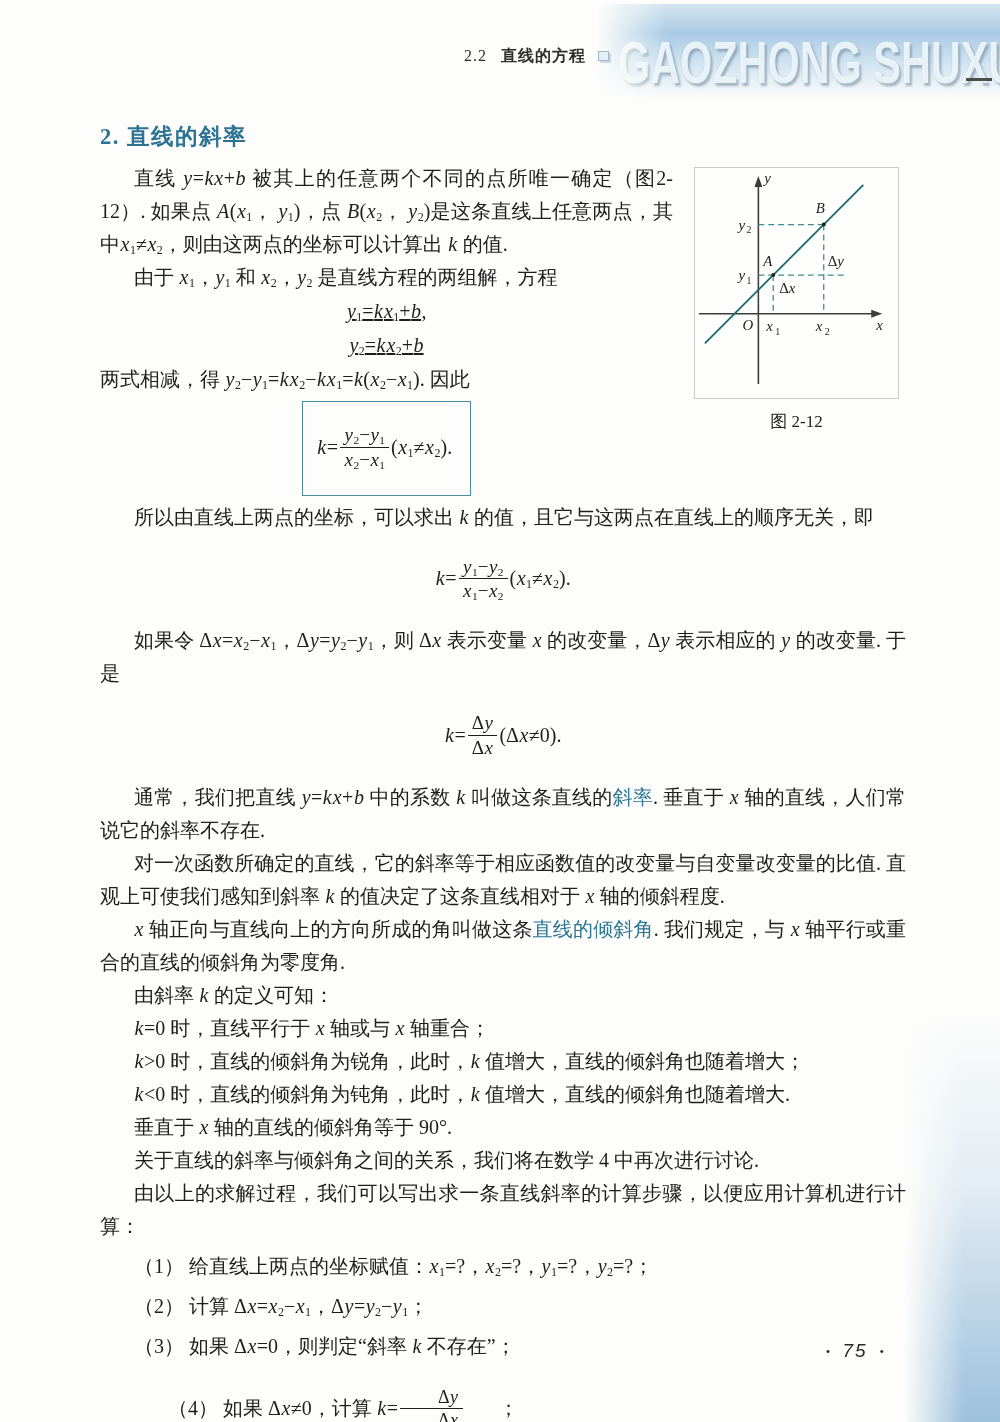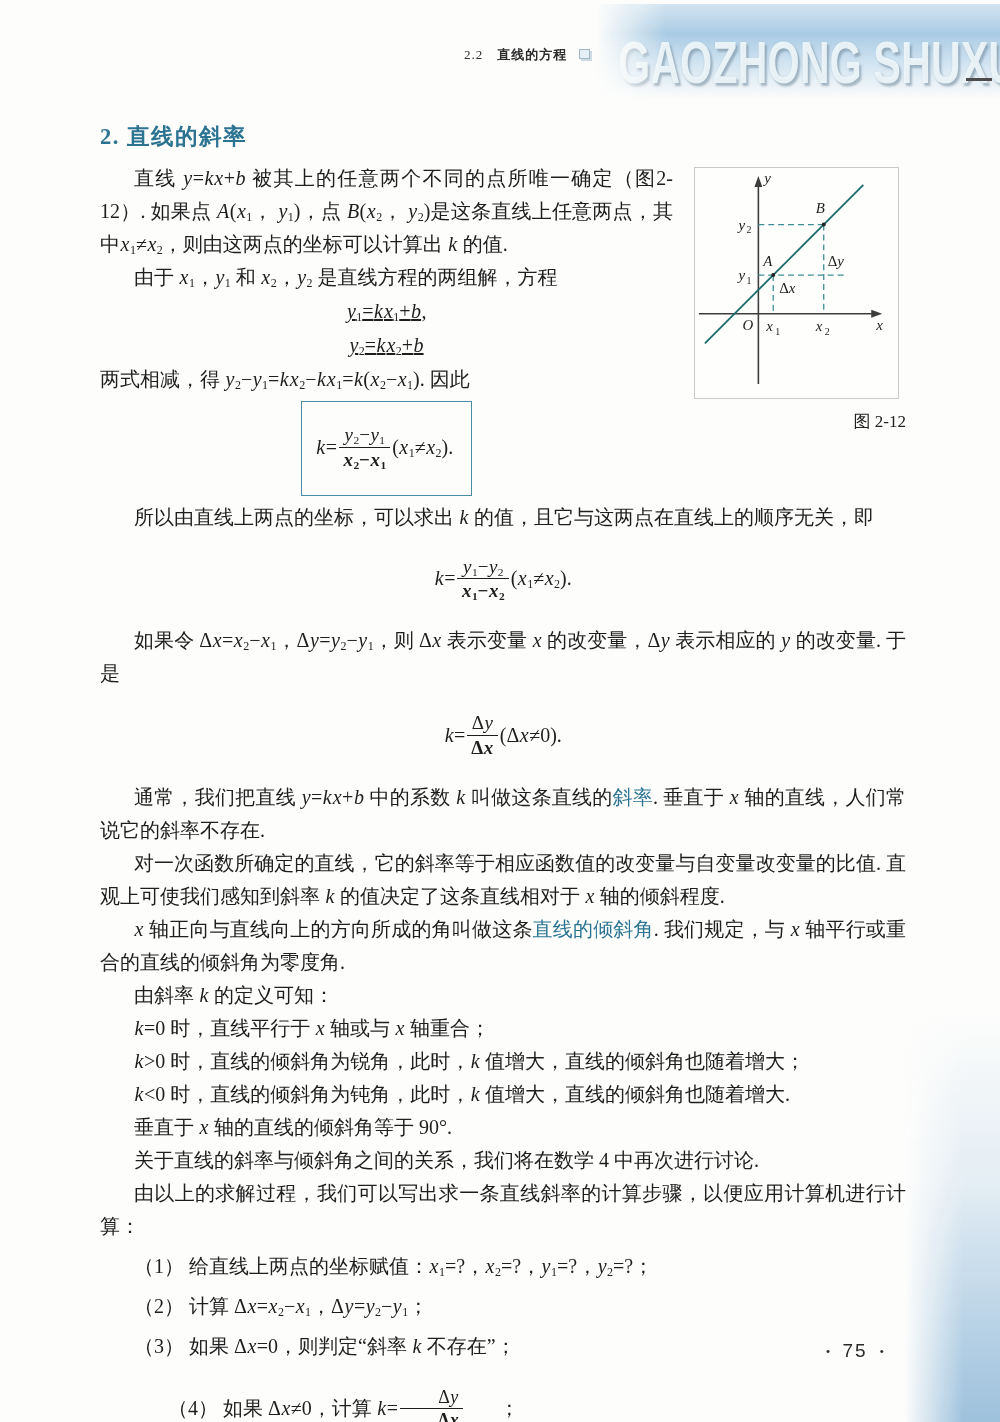--- a/index.html
+++ b/index.html
@@ -22,21 +22,21 @@
   .watermark {
     position:absolute; top:24px; left:22px; white-space:nowrap;
     font-family:"Liberation Sans",sans-serif; font-weight:bold; font-size:46px;
     transform:scaleY(1.28) scaleX(0.9); transform-origin:left top;
     color:rgba(240,248,252,0.92); letter-spacing:0;
     text-shadow:2.5px 2.5px 2px rgba(118,144,162,0.6), 0 0 1px rgba(140,165,182,0.6);
   }
   .watermark-dash { position:absolute; right:8px; top:74px; width:26px; height:3px; background:#4c4c4c; }
 
   .page-header {
-    position:absolute; top:46px; left:464px; font-size:13px; color:#2e2e2e;
+    position:absolute; top:46px; left:464px; font-size:16px; color:#2e2e2e;
     font-weight:bold; letter-spacing:1px; z-index:2;
   }
   .page-header .sec-num { margin-right:14px; font-weight:normal; font-family:"Liberation Serif",serif; }
   .square-icon {
     display:inline-block; width:11px; height:10px; margin-left:12px;
     border:1.5px solid #9fb9c8; background:#e6eff5;
     box-shadow:2px 2px 0 rgba(165,190,205,0.55);
   }
 
   
@@ -49,38 +49,38 @@
   .term { color:#2b7492; }
   .clearfix::after { content:""; display:block; clear:both; }
 
   
   .eq-line { text-align:center; margin:1px 0;text-decoration:underline; }
   .formula-row { text-align:center; margin:5px 0; }
   .formula { display:inline-flex; align-items:center; }
   .boxed { border:1.6px solid #4a8ba6; padding:5px 18px 7px 14px; background:#fdfdfc; }
   .frac { display:inline-block; text-align:center; vertical-align:middle; margin:16px 2px; }
   .frac .num, .frac .den { display:block; font-size:19px; line-height:1.25; padding:0 4px; }
-  .frac .den { border-top:1.2px solid #1e1e1e;font-weight:bold; }
+  .frac .den { border-top:1.2px solid #1e1e1e; }
   .cond { margin-left:0; }
 
   
   .step { margin:7px 0; }
   .step-flex { display:inline-flex; align-items:center; }
   .step-flex .frac .num, .step-flex .frac .den { font-size:18px; }
 
   
   .figure-wrap { float:right; width:219px; margin:5px 0 4px 14px; text-align:center; }
   .figure-box { width:205px; height:232px; margin:0 auto; border:1px solid #cbcac6; background:#fefefd; }
-  .figure-caption { margin-top:13px; font-size:17px; line-height:20px; color:#222; text-align:right; text-indent:0; }
+  .figure-caption { margin-top:13px; font-size:17px; line-height:20px; color:#222; text-align:center; text-indent:0; }
   .fig-label { font-size:15px; fill:#1e1e1e; }
   .fig-sub { font-size:10px; fill:#1e1e1e; }
 
   
   .page-number { position:absolute; top:1340px; left:800px; width:110px; text-align:center; font-size:19px; color:#2a2a2a; }
-  .page-number .num { font-family:"Liberation Sans",sans-serif; margin:16px 12px; letter-spacing:2px; }
+  .page-number .num { font-family:"Liberation Sans",sans-serif; font-style:italic; margin:16px 12px; letter-spacing:2px; }
   .page-number .dot { font-size:13px; vertical-align:1px; }
   .corner-deco {
     position:absolute; right:0; top:1010px; width:96px; height:412px;
     background:linear-gradient(180deg, rgba(255,255,255,0) 0%, rgba(190,214,232,0.4) 42%,
       rgba(170,201,225,0.85) 78%, rgba(158,193,220,1) 100%);
     -webkit-mask-image:linear-gradient(90deg, transparent 0, #000 62%);
     mask-image:linear-gradient(90deg, transparent 0, #000 62%);
   }
 </style>
 </head>

